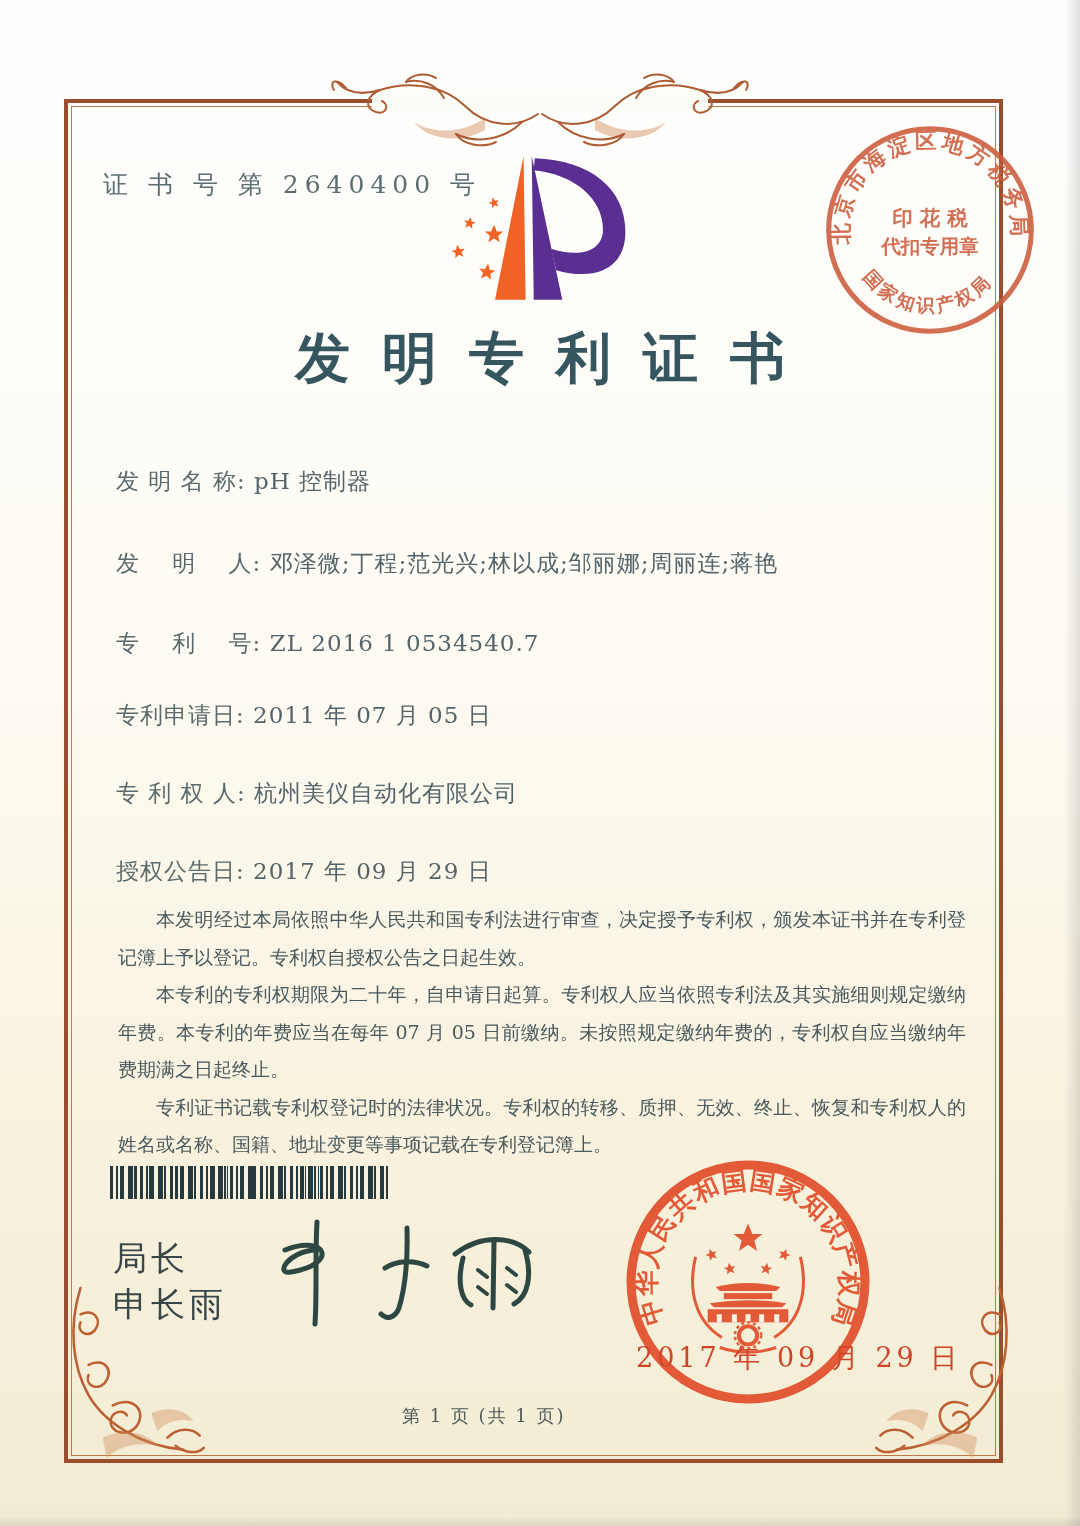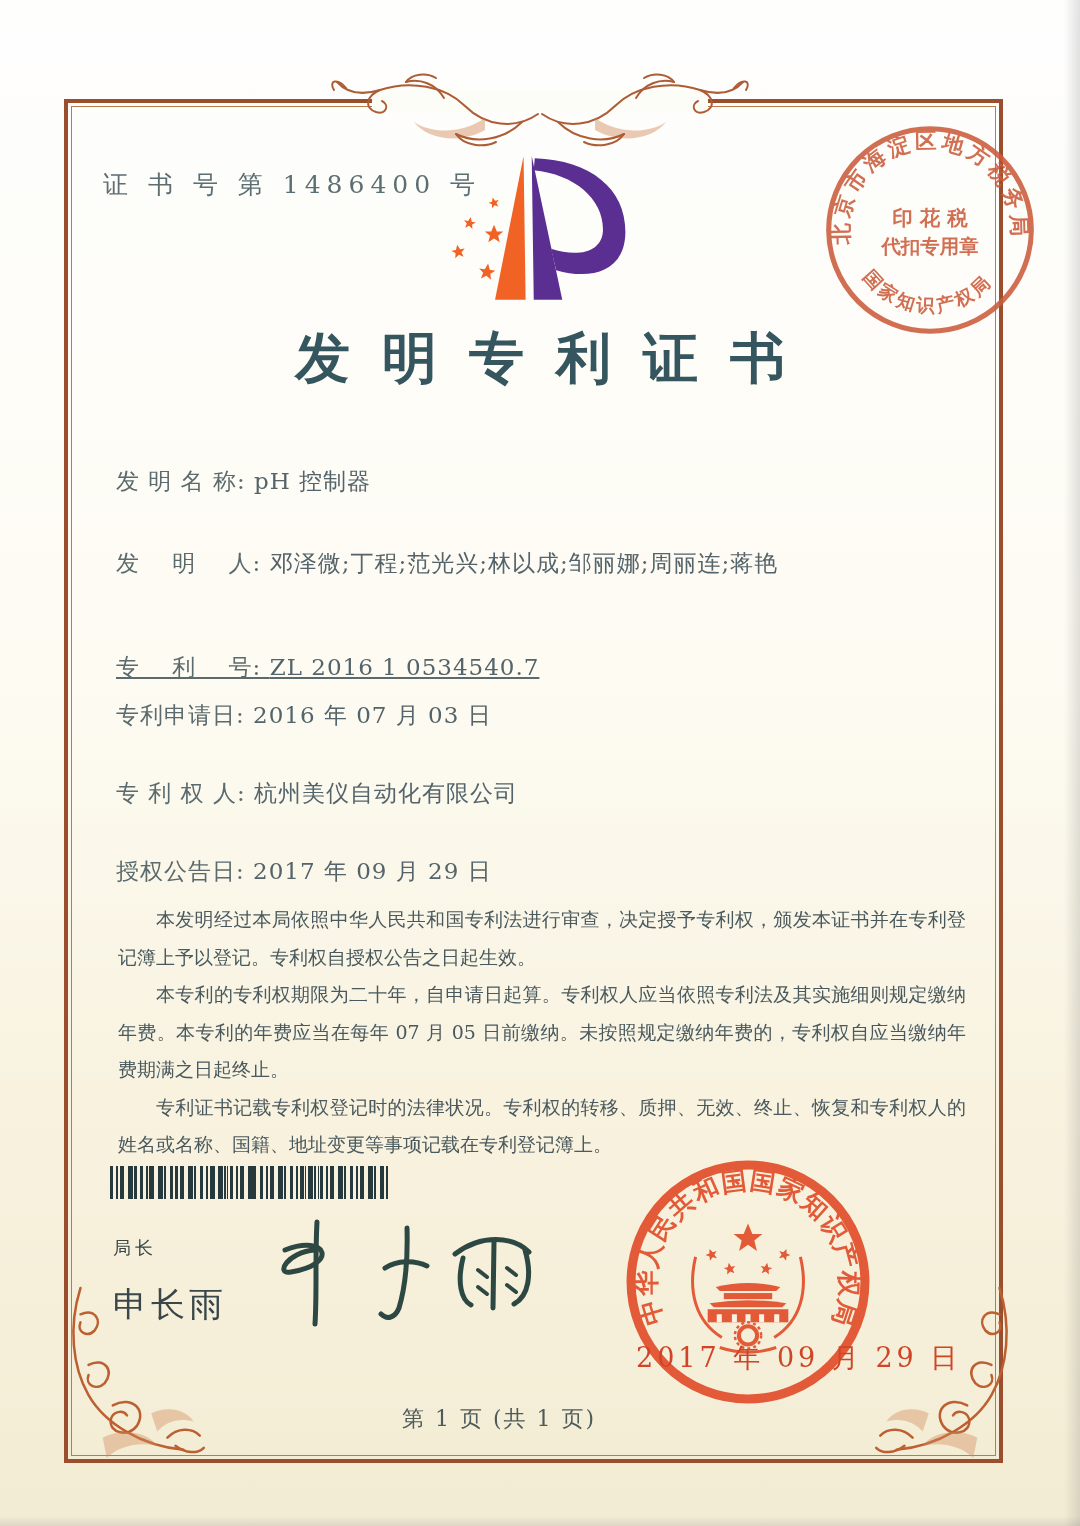--- a/index.html
+++ b/index.html
@@ -23,37 +23,37 @@
   .corner-flourish{position:absolute; width:152px; height:182px;}
   .corner-left{left:54px; top:1286px;}
   .corner-right{left:874px; top:1286px; transform:scaleX(-1);}
   .cert-number{position:absolute; left:103px; top:168px; font-size:25px;
     letter-spacing:6px; color:#5d6e73;}
   .logo{position:absolute; left:436px; top:150px; width:224px; height:168px;}
   .tax-stamp{position:absolute; left:820px; top:120px; width:220px; height:220px; opacity:.88;}
   .doc-title{position:absolute; left:0; width:1080px; top:322px; text-align:center;
     font-size:55px; font-weight:600; letter-spacing:32px; text-indent:32px; color:#35565f;}
   .field{position:absolute; left:116px; font-size:23px; color:#5b6a6d; letter-spacing:1px; white-space:nowrap;}
-  .f0{top:466px;} .f1{top:548px;} .f2{top:652px;text-decoration:underline;} .f3{top:700px;} .f4{top:778px;} .f5{top:856px;}
+  .f0{top:466px;} .f1{top:548px;} .f2{top:628px;} .f3{top:700px;} .f4{top:778px;} .f5{top:856px;}
   .field .value{color:#54646a;}
   .paragraphs{position:absolute; left:118px; top:901px; width:848px;
     font-size:19px; line-height:37.5px; color:#49595d; text-align:justify;}
   .paragraphs p{margin:0; text-indent:2em;}
   .barcode{position:absolute; left:110px; top:1166px; width:280px; height:33px;
     background-image:
       repeating-linear-gradient(90deg,#26393d 0 2px, rgba(0,0,0,0) 2px 6px),
       repeating-linear-gradient(90deg,#26393d 0 3px, rgba(0,0,0,0) 3px 10px),
       repeating-linear-gradient(90deg,#26393d 0 1px, rgba(0,0,0,0) 1px 13px);}
-  .issuer-title{position:absolute; left:113px; top:1236px; font-size:18px; color:#39474a; letter-spacing:4px;}
+  .issuer-title{position:absolute; left:113px; top:1236px; font-size:34px; color:#39474a; letter-spacing:4px;}
   .issuer-name{position:absolute; left:113px; top:1282px; font-size:34px; color:#39474a; letter-spacing:4px;}
   .signature{position:absolute; left:252px; top:1208px; width:310px; height:130px;}
   .seal{position:absolute; left:622px; top:1156px; width:252px; height:252px; opacity:.92;}
   .seal-date{position:absolute; left:636px; top:1340px; font-size:27px; color:#cf4526;
     letter-spacing:4px; white-space:nowrap;}
-  .footer{position:absolute; left:402px; top:1404px; font-size:22px; color:#4e5b5a; letter-spacing:2px;}
+  .footer{position:absolute; left:402px; top:1404px; font-size:18px; color:#4e5b5a; letter-spacing:2px;}
 </style>
 </head>
 <body>
 
 <div class="page">
 
   <div class="frame">
     <div class="frame-inner"></div>
   </div>
   <div class="ornament-mask"></div>
@@ -93,21 +93,21 @@
       <path d="M26,28 C40,22 48,34 40,44 C33,51 22,46 26,36"></path>
       <path d="M34,78 C50,70 60,84 50,96 C42,104 30,98 34,88"></path>
       <path d="M58,118 C76,108 92,122 82,138 C74,150 54,146 56,132 C58,124 68,122 72,128"></path>
       <path d="M48,150 C66,140 92,144 102,158 C84,154 64,158 52,170 Z" fill="#d28a5a" opacity="0.4" stroke="none"></path>
       <path d="M96,126 C112,118 130,122 138,134 C124,130 110,134 102,144 Z" fill="#d28a5a" opacity="0.4" stroke="none"></path>
       <path d="M112,150 C122,140 136,140 144,148"></path>
       <path d="M120,158 C130,166 142,166 148,160"></path>
     </g>
   </svg>
 
-  <div class="cert-number">证 书 号 第 1486400 号</div>
+  <div class="cert-number">证 书 号 第 2640400 号</div>
 
   <svg class="logo" viewBox="0 0 220 165">
     <defs>
       <path id="star5" d="M0,-10L2.9,-3.1L9.5,-3.1L4.2,1.2L5.9,8.1L0,4.1L-5.9,8.1L-4.2,1.2L-9.5,-3.1L-2.9,-3.1Z"></path>
     </defs>
     <path d="M86,6 L58,147 L88,147 Z" fill="#f16324"></path>
     <path d="M94,6 L96,147 L124,147 Z" fill="#5b2f91"></path>
     <path d="M97,8 C152,10 186,38 186,80 C186,120 152,128 118,118 L113,97 C140,106 164,100 164,78 C164,48 136,24 96,20 Z" fill="#5b2f91"></path>
     <use href="#star5" transform="translate(57,52) scale(0.55) rotate(-15)" fill="#f16324"></use>
     <use href="#star5" transform="translate(33,72) scale(0.62) rotate(10)" fill="#f16324"></use>
@@ -128,21 +128,21 @@
     </text>
     <text x="107.5" y="103" text-anchor="middle" font-size="20" fill="#cc5c3c" font-weight="bold">印 花 税</text>
     <text x="107.5" y="130" text-anchor="middle" font-size="19" fill="#cc5c3c" font-weight="bold">代扣专用章</text>
   </svg>
 
   <div class="doc-title">发明专利证书</div>
 
   <div class="field f0"><span>发 明 名 称: </span><span class="value">pH 控制器</span></div>
   <div class="field f1"><span>发　 明　 人: </span><span class="value">邓泽微;丁程;范光兴;林以成;邹丽娜;周丽连;蒋艳</span></div>
   <div class="field f2"><span>专　 利　 号: </span><span class="value">ZL 2016 1 0534540.7</span></div>
-  <div class="field f3"><span>专利申请日: </span><span class="value">2016 年 07 月 03 日</span></div>
+  <div class="field f3"><span>专利申请日: </span><span class="value">2011 年 07 月 05 日</span></div>
   <div class="field f4"><span>专 利 权 人: </span><span class="value">杭州美仪自动化有限公司</span></div>
   <div class="field f5"><span>授权公告日: </span><span class="value">2017 年 09 月 29 日</span></div>
 
   <div class="paragraphs">
     <p>本发明经过本局依照中华人民共和国专利法进行审查，决定授予专利权，颁发本证书并在专利登记簿上予以登记。专利权自授权公告之日起生效。</p>
     <p>本专利的专利权期限为二十年，自申请日起算。专利权人应当依照专利法及其实施细则规定缴纳年费。本专利的年费应当在每年 07 月 05 日前缴纳。未按照规定缴纳年费的，专利权自应当缴纳年费期满之日起终止。</p>
     <p>专利证书记载专利权登记时的法律状况。专利权的转移、质押、无效、终止、恢复和专利权人的姓名或名称、国籍、地址变更等事项记载在专利登记簿上。</p>
   </div>
 
   <div class="barcode"></div>

